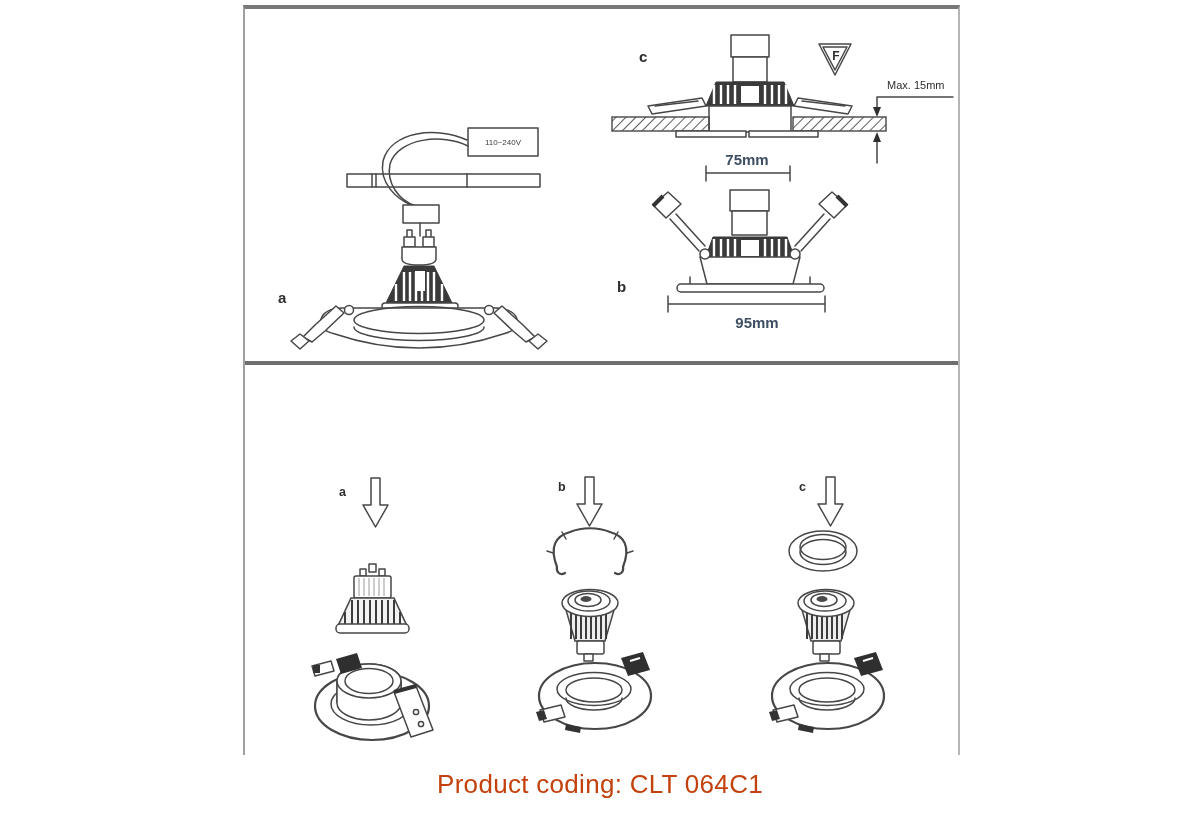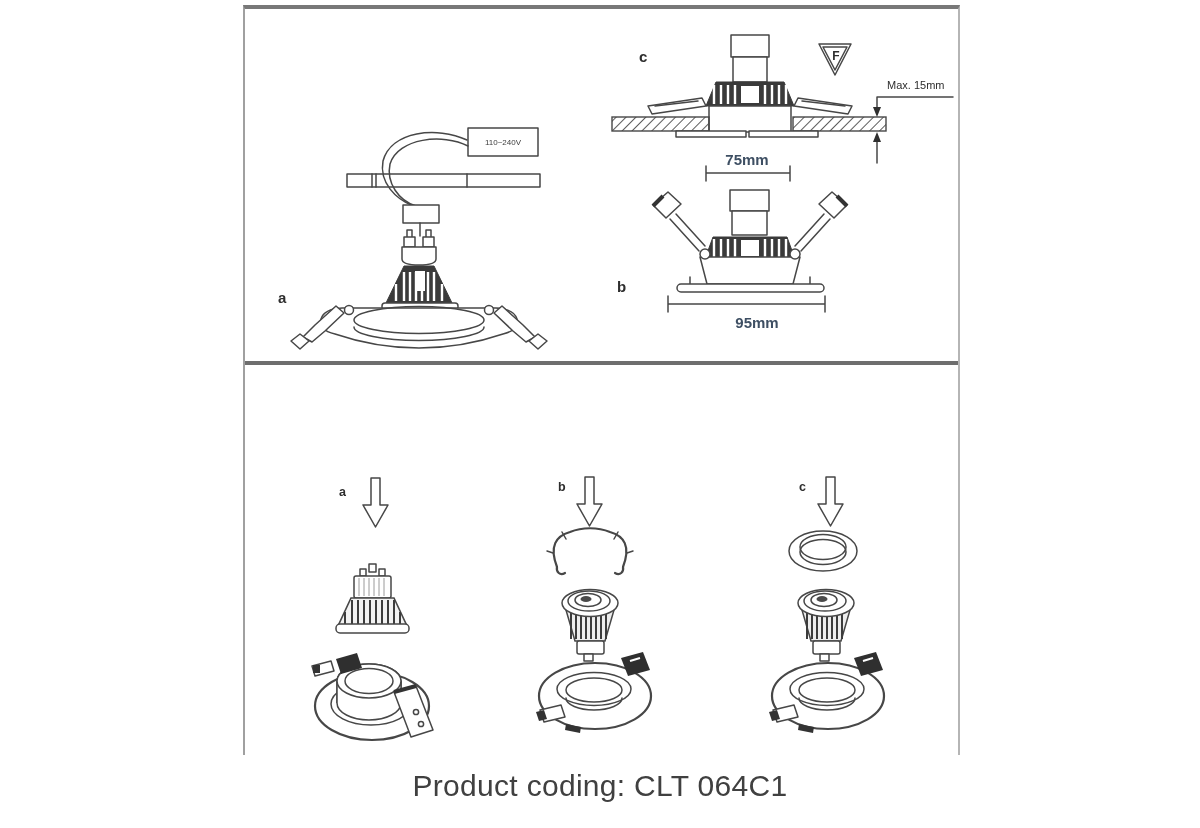--- a/index.html
+++ b/index.html
@@ -4,21 +4,21 @@
 <style>
   html,body{margin:0;padding:0;}
   body{width:1200px;height:828px;position:relative;background:#ffffff;overflow:hidden;
        font-family:"Liberation Sans",sans-serif;}
   .panel{position:absolute;left:243px;top:5px;width:713px;height:746px;
          border-top:4px solid #787878;border-left:2px solid #a0a0a0;border-right:2px solid #b5b5b5;
          background:#ffffff;}
   .divider{position:absolute;left:0;top:352px;width:100%;height:4px;background:#6e6e6e;}
   .art{position:absolute;left:0;top:0;}
   .caption{position:absolute;left:0;top:769px;width:1200px;text-align:center;
-           font-size:30px;color:#404040;letter-spacing:0.3px;}
+           font-size:26px;color:#c2410c;letter-spacing:0.3px;}
   
   svg text{font-family:"Liberation Sans",sans-serif;}
   .s  {stroke:#474747;stroke-width:1.5;fill:none;stroke-linejoin:round;stroke-linecap:round;}
   .s2 {stroke:#474747;stroke-width:2.2;fill:none;stroke-linejoin:round;stroke-linecap:round;}
   .sf {stroke:#474747;stroke-width:1.5;fill:#ffffff;stroke-linejoin:round;}
   .sf2{stroke:#474747;stroke-width:2.2;fill:#ffffff;stroke-linejoin:round;}
   .dk {fill:#2f2f2f;stroke:none;}
   .hs {fill:#3a3a3a;stroke:#3a3a3a;stroke-width:1;}
   .ws {stroke:#ffffff;stroke-width:2.4;fill:none;}
   .rib{stroke:#3c3c3c;stroke-width:2;fill:none;}

